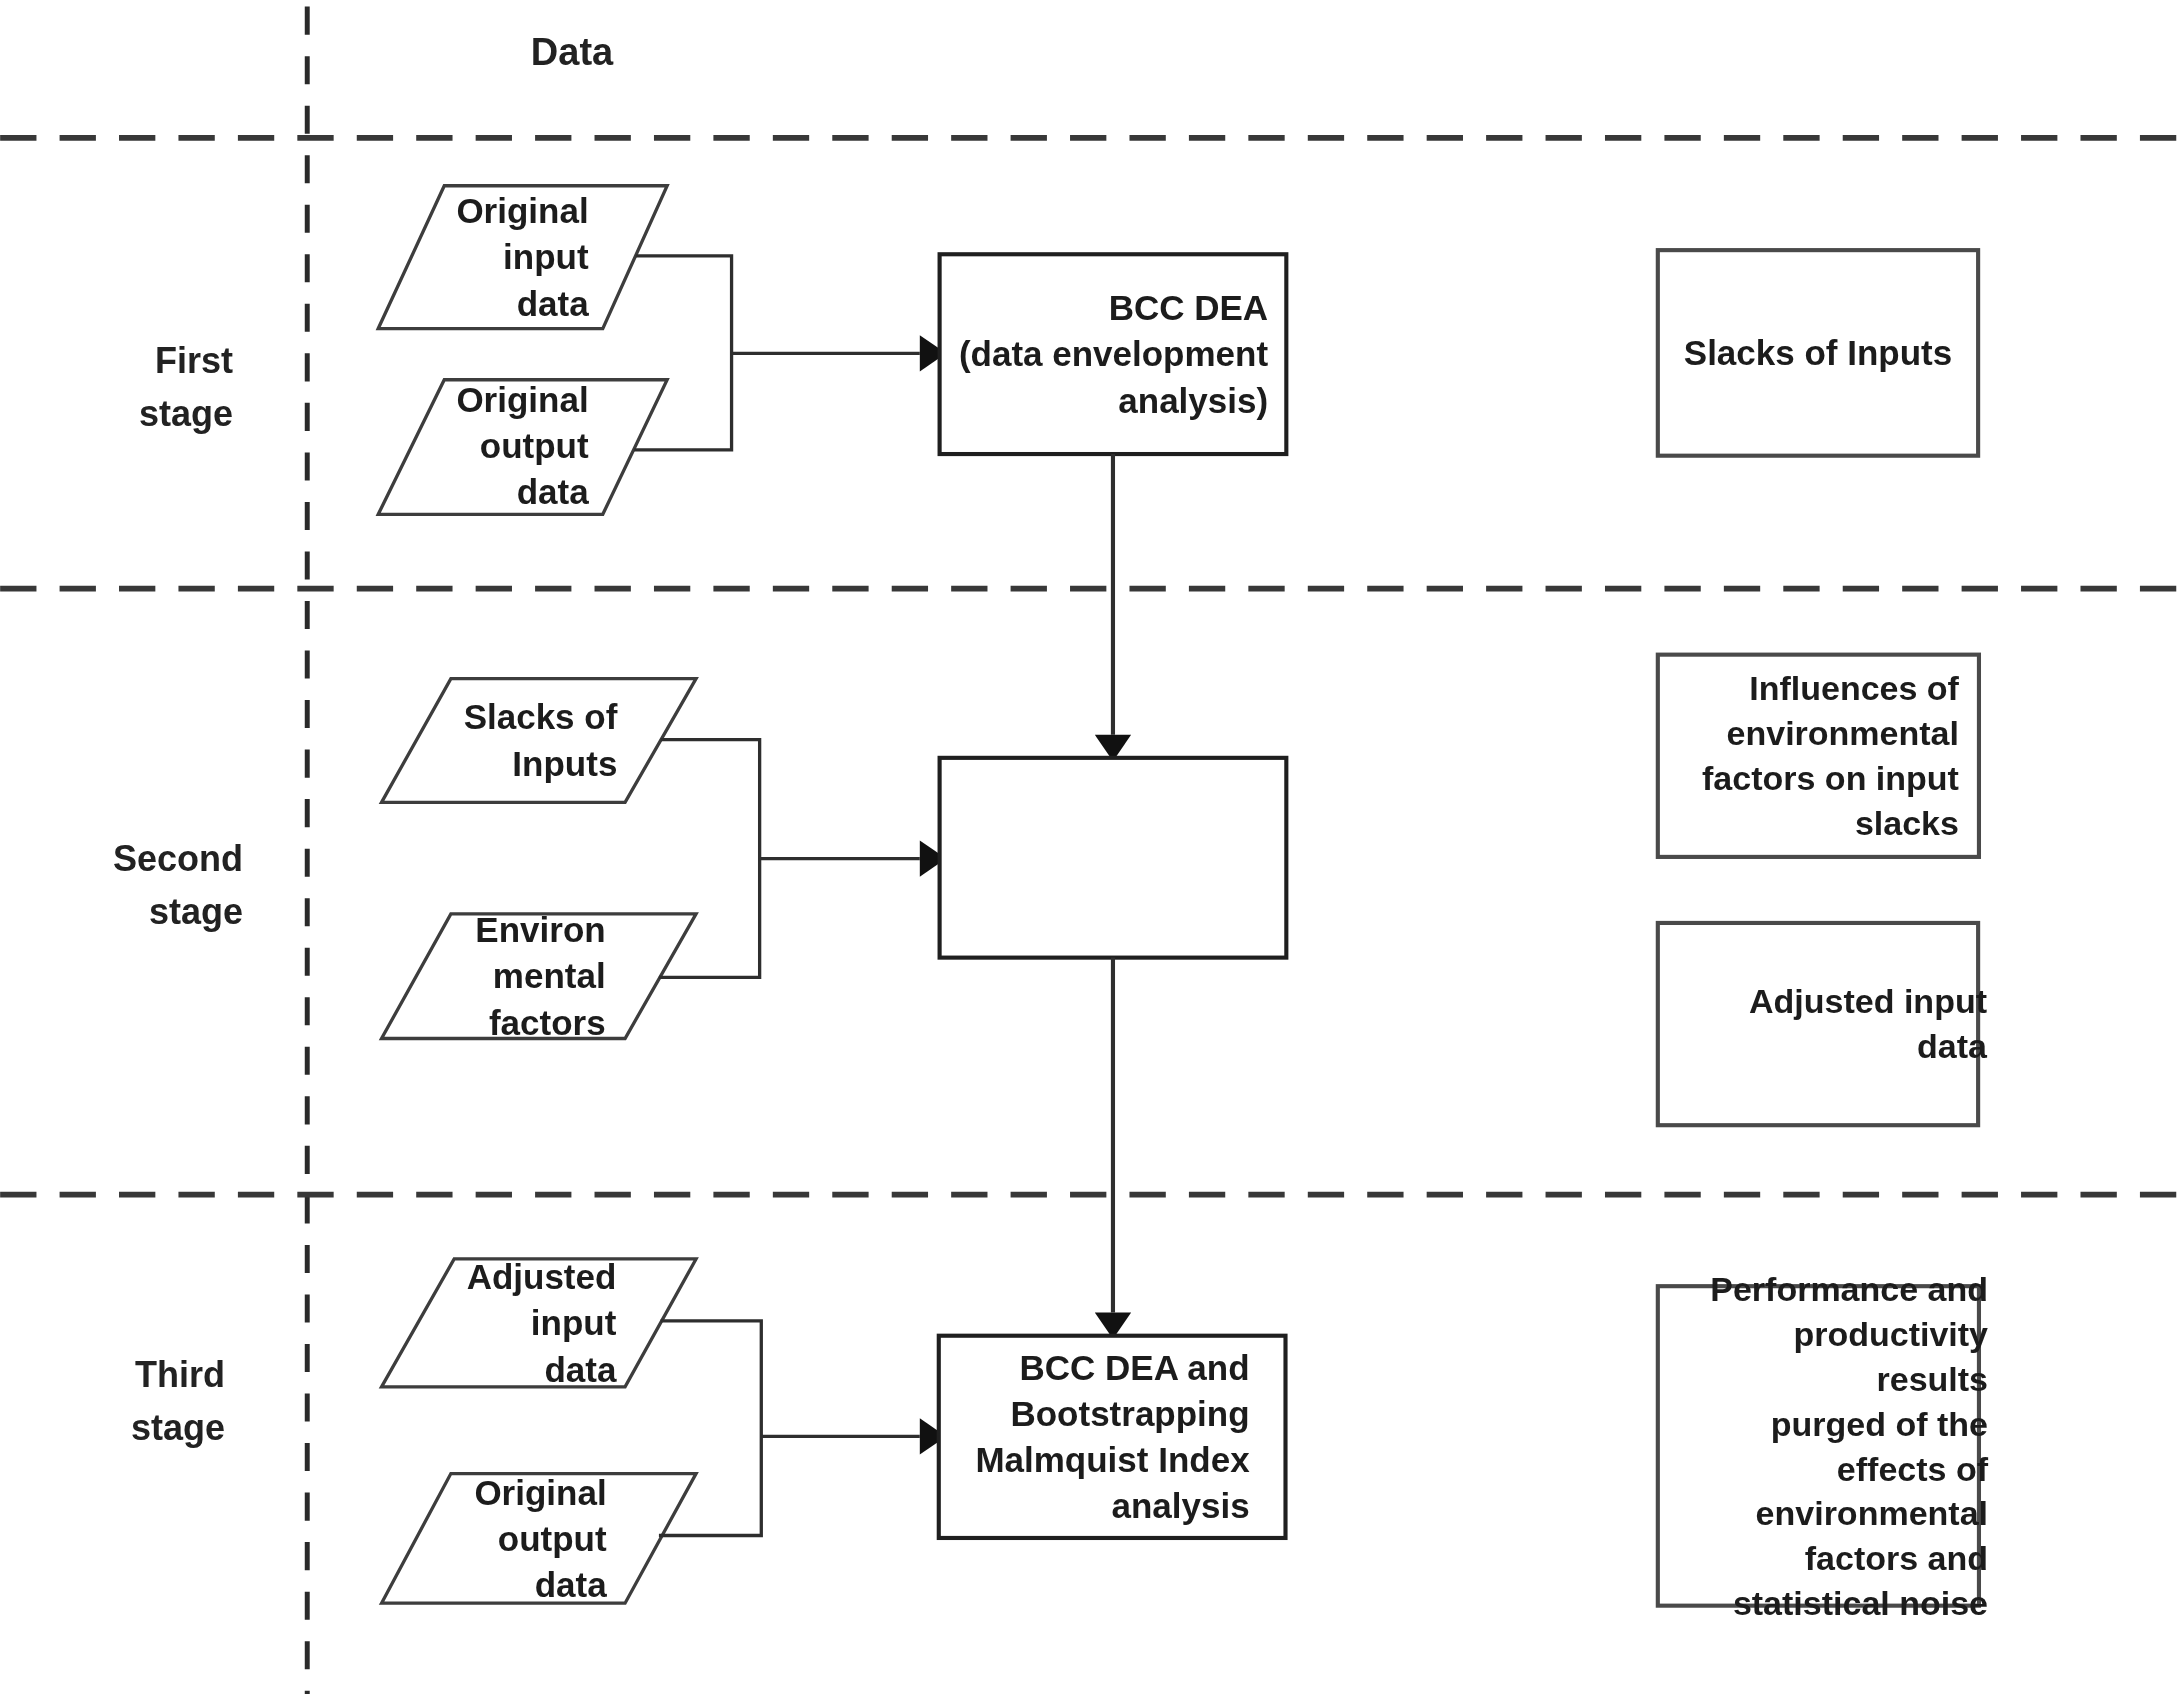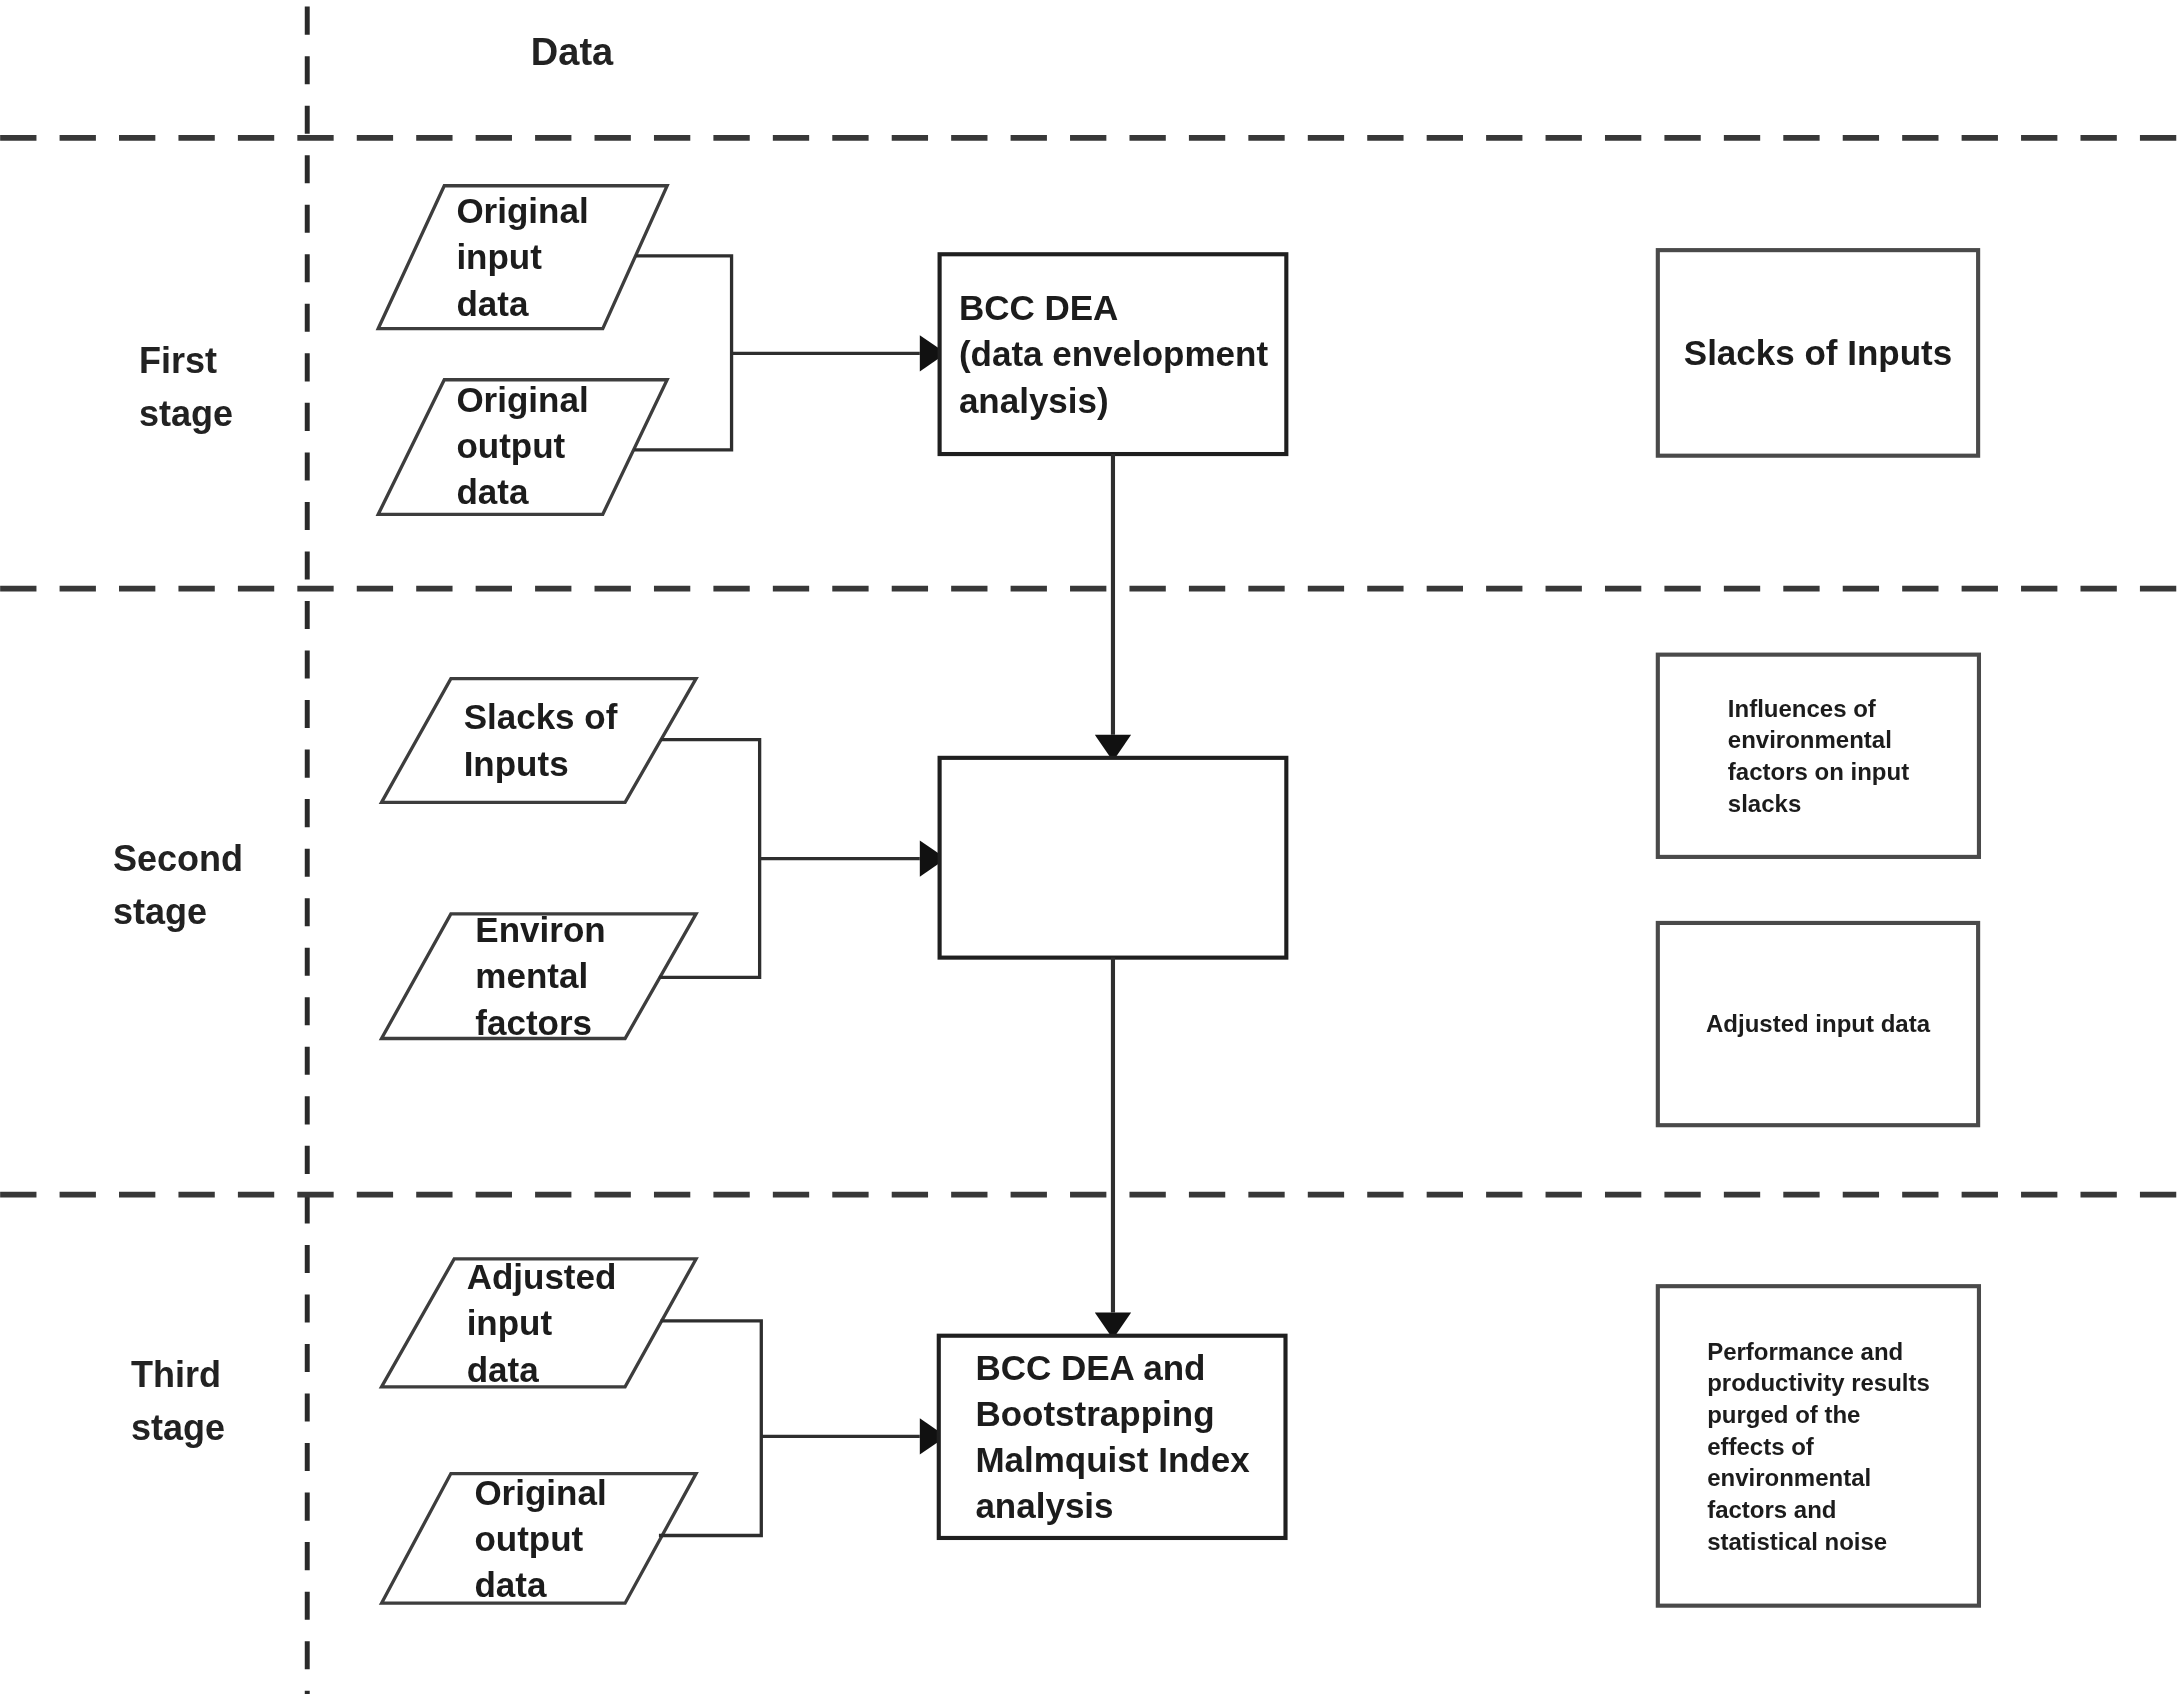--- a/index.html
+++ b/index.html
@@ -10,30 +10,30 @@
     background: #ffffff;
     font-family: "Liberation Sans", sans-serif;
     overflow: hidden;
   }
   #diagram-svg { position: absolute; left: 0; top: 0; }
   .lbl {
     position: absolute;
     display: flex;
     align-items: center;
     justify-content: center;
-    text-align: left;
+    text-align: right;
     white-space: pre-line;
     font-weight: 600;
     color: #1c1c1c;
     line-height: 1.32;
   }
   .hdr   { font-size: 38px; color: #222; }
   .stage { font-size: 36px; color: #222; line-height: 1.45; }
   .shape { font-size: 35px; }
-  .small { font-size: 24px; }
+  .small { font-size: 34px; padding-left: 12px; }
 </style>
 </head>
 <body>
 
 <div id="canvas">
 
   <svg id="diagram-svg" width="2183" height="1694" viewBox="0 0 2644 2052">
 
     <line x1="372" y1="8" x2="372" y2="2052" stroke="#2a2a2a" stroke-width="6" stroke-dasharray="34 26"></line>
     <line x1="0" y1="167" x2="2644" y2="167" stroke="#383838" stroke-width="7" stroke-dasharray="44 28"></line>

